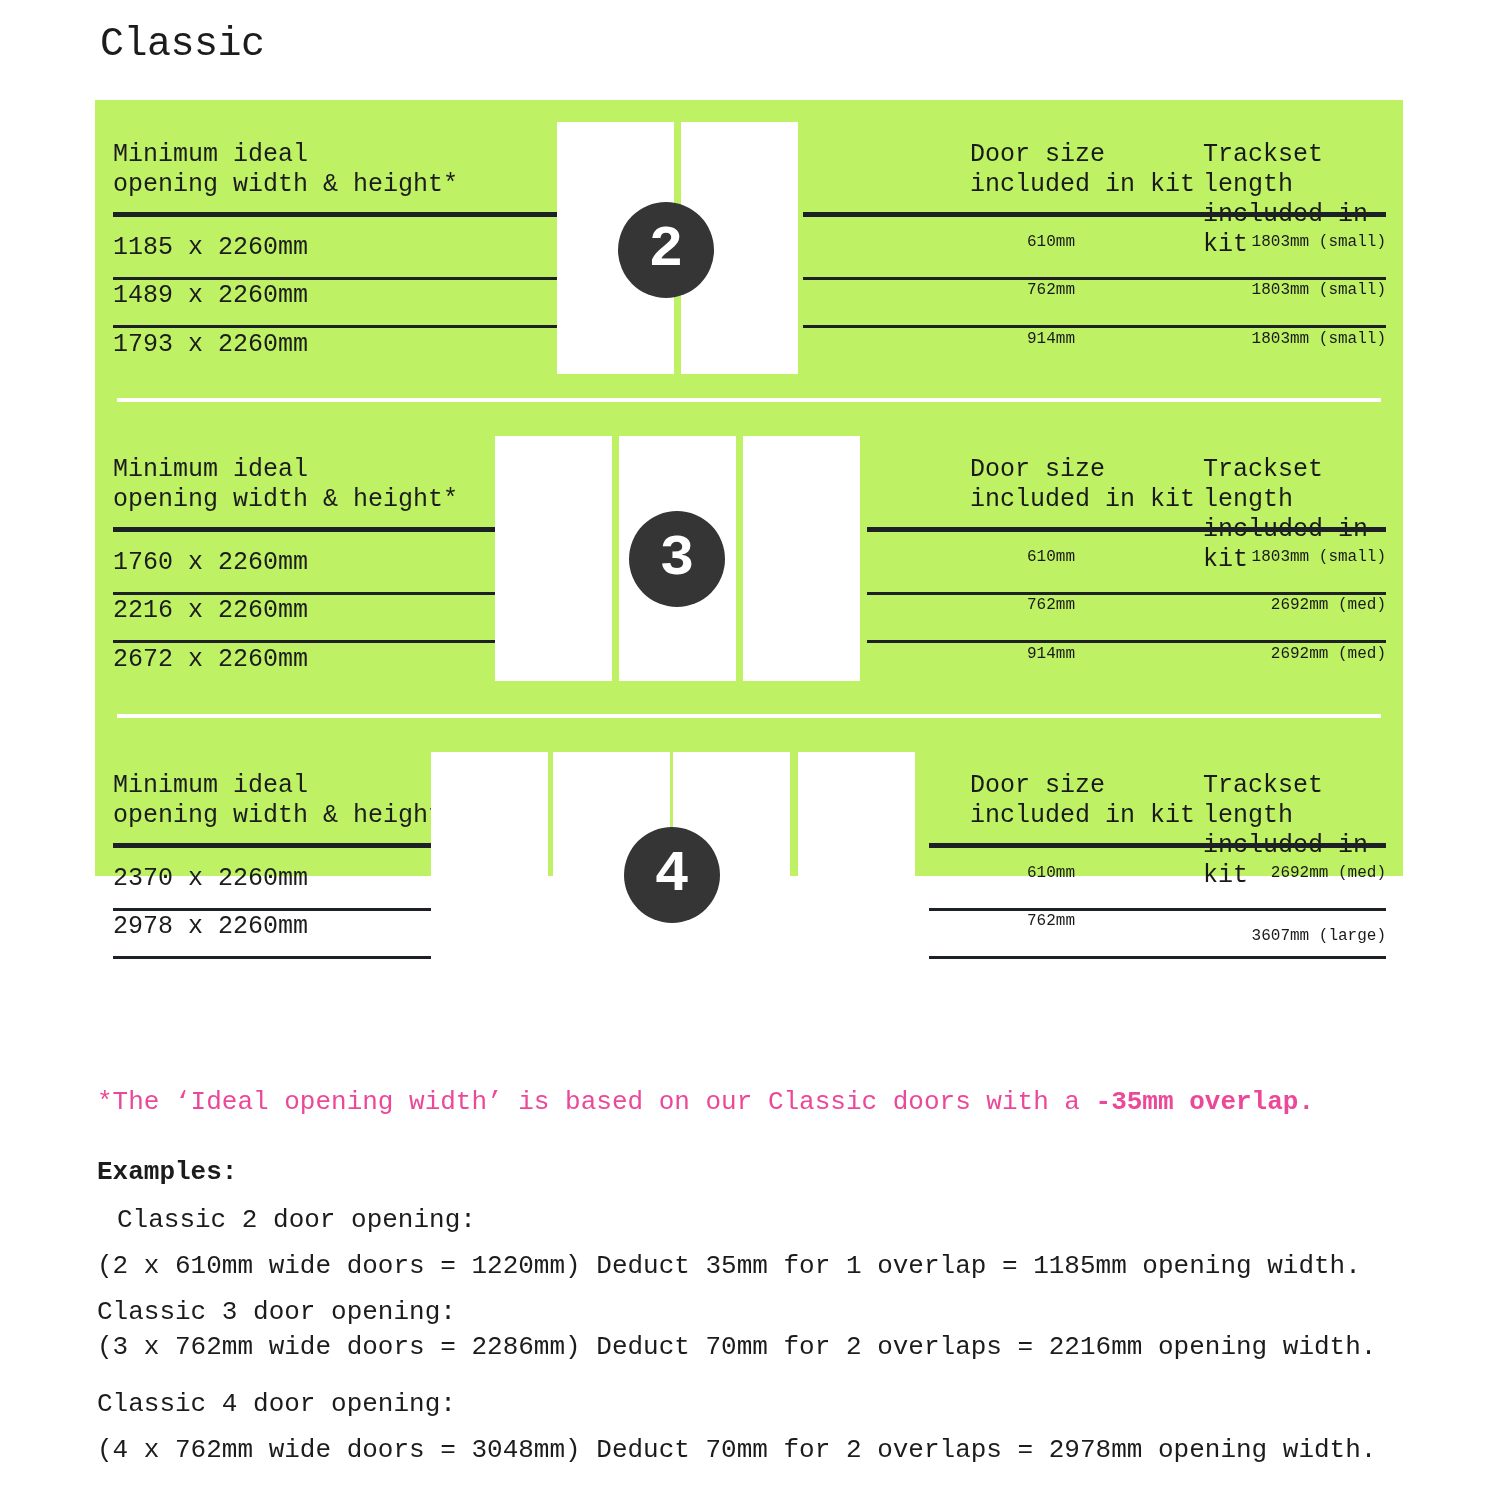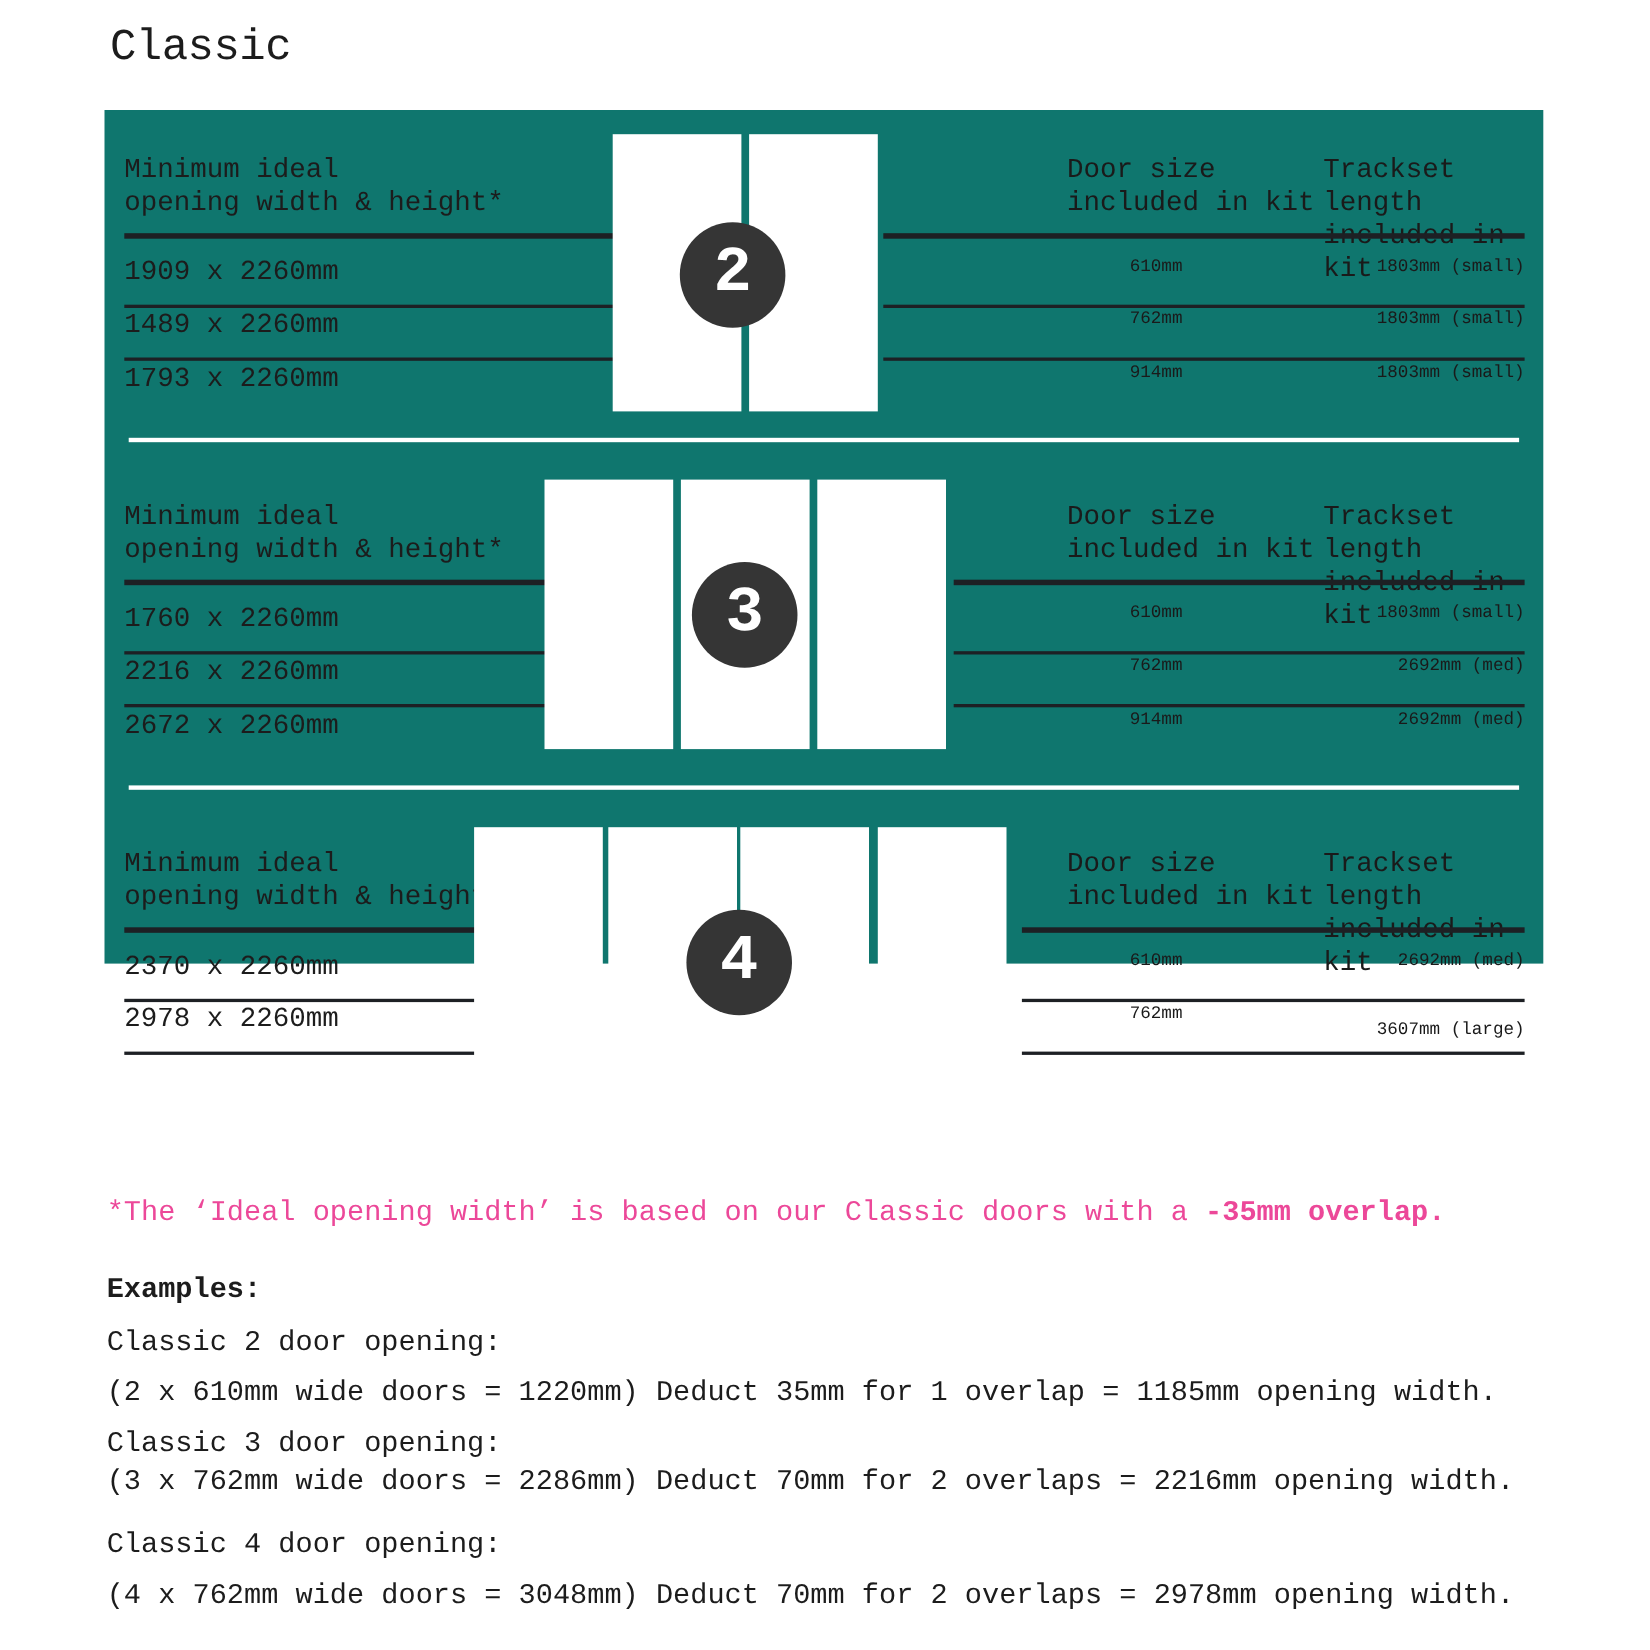--- a/index.html
+++ b/index.html
@@ -30,21 +30,21 @@
     font-weight: 400;
     letter-spacing: -0.5px;
     color: #1c1c1c;
   }
   .panel {
     position: absolute;
     left: 95px;
     top: 100px;
     width: 1308px;
     height: 776px;
-    background: #0f766e;
+    background: #bef264;
   }
   .section {
     position: absolute;
     left: 0;
     width: 1308px;
   }
   .sec1 { top: 0px;   height: 298px; }
   .sec2 { top: 314px; height: 300px; }
   .sec3 { top: 630px; height: 313px; }
 
@@ -138,21 +138,21 @@
   <div class="title">Classic</div>
 
   <div class="panel">
 
     <div class="section sec1">
 
       <div class="head" style="position:absolute;left:18px;top:40px;width:430px;">Minimum ideal
 opening width &amp; height*</div>
       <div class="rule thick" style="left:18px;top:112px;width:528px;"></div>
 
-      <div class="rowtext" style="position:absolute;left:18px;top:133px;">1909 x 2260mm</div>
+      <div class="rowtext" style="position:absolute;left:18px;top:133px;">1185 x 2260mm</div>
       <div class="rule hair" style="left:18px;top:177px;width:528px;"></div>
 
       <div class="rowtext" style="position:absolute;left:18px;top:181px;">1489 x 2260mm</div>
       <div class="rule hair" style="left:18px;top:225px;width:528px;"></div>
 
       <div class="rowtext" style="position:absolute;left:18px;top:230px;">1793 x 2260mm</div>
 
       <div class="doors" style="left:462px;top:22px;width:248px;height:252px;">
         <div class="door" style="left:0px;width:117px;height:252px;"></div>
         <div class="door" style="left:124px;width:117px;height:252px;"></div>
@@ -256,20 +256,20 @@
     </div>
 
   </div>
 
   <div class="footnote">
     <span>*The ‘Ideal opening width’ is based on our Classic doors with a </span><b>-35mm overlap.</b>
   </div>
 
   <div class="examples-label">Examples:</div>
 
-  <div class="ex-line" style="top:1205px;">Classic 2 door opening:</div>
+  <div class="ex-line" style="top:1205px;margin-left:20px;">Classic 2 door opening:</div>
   <div class="ex-line" style="top:1251px;">(2 x 610mm wide doors = 1220mm)  Deduct 35mm for 1 overlap = 1185mm opening width.</div>
   <div class="ex-line" style="top:1297px;">Classic 3 door opening:</div>
   <div class="ex-line" style="top:1332px;">(3 x 762mm wide doors = 2286mm)  Deduct 70mm for 2 overlaps = 2216mm opening width.</div>
   <div class="ex-line" style="top:1389px;">Classic 4 door opening:</div>
   <div class="ex-line" style="top:1435px;">(4 x 762mm wide doors = 3048mm)  Deduct 70mm for 2 overlaps = 2978mm opening width.</div>
 
 </div>
 
 </body></html>

